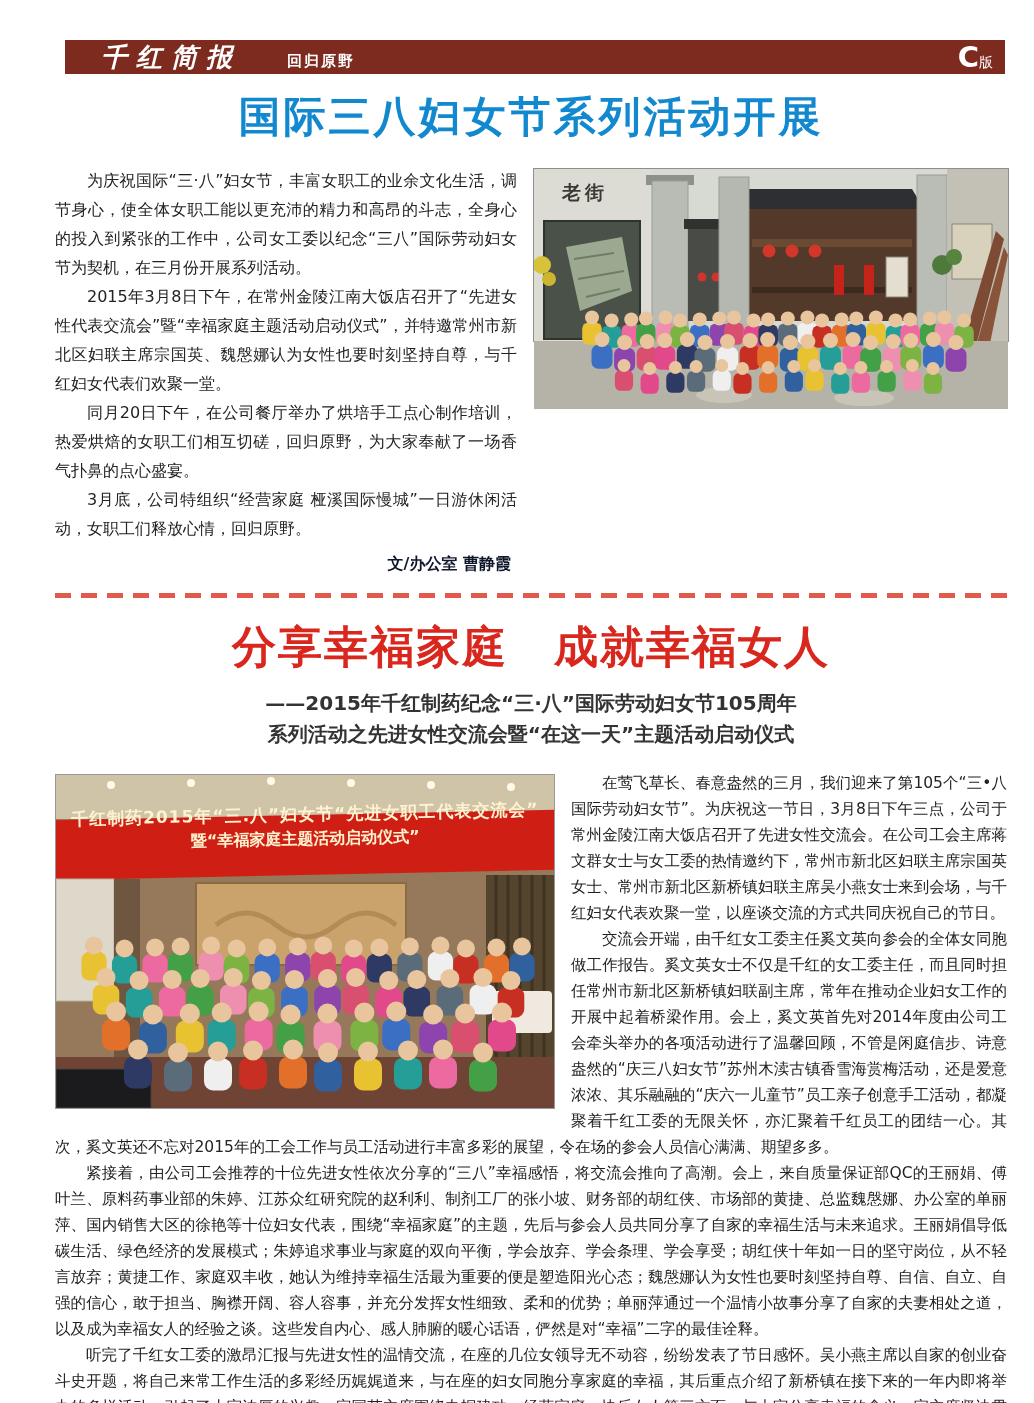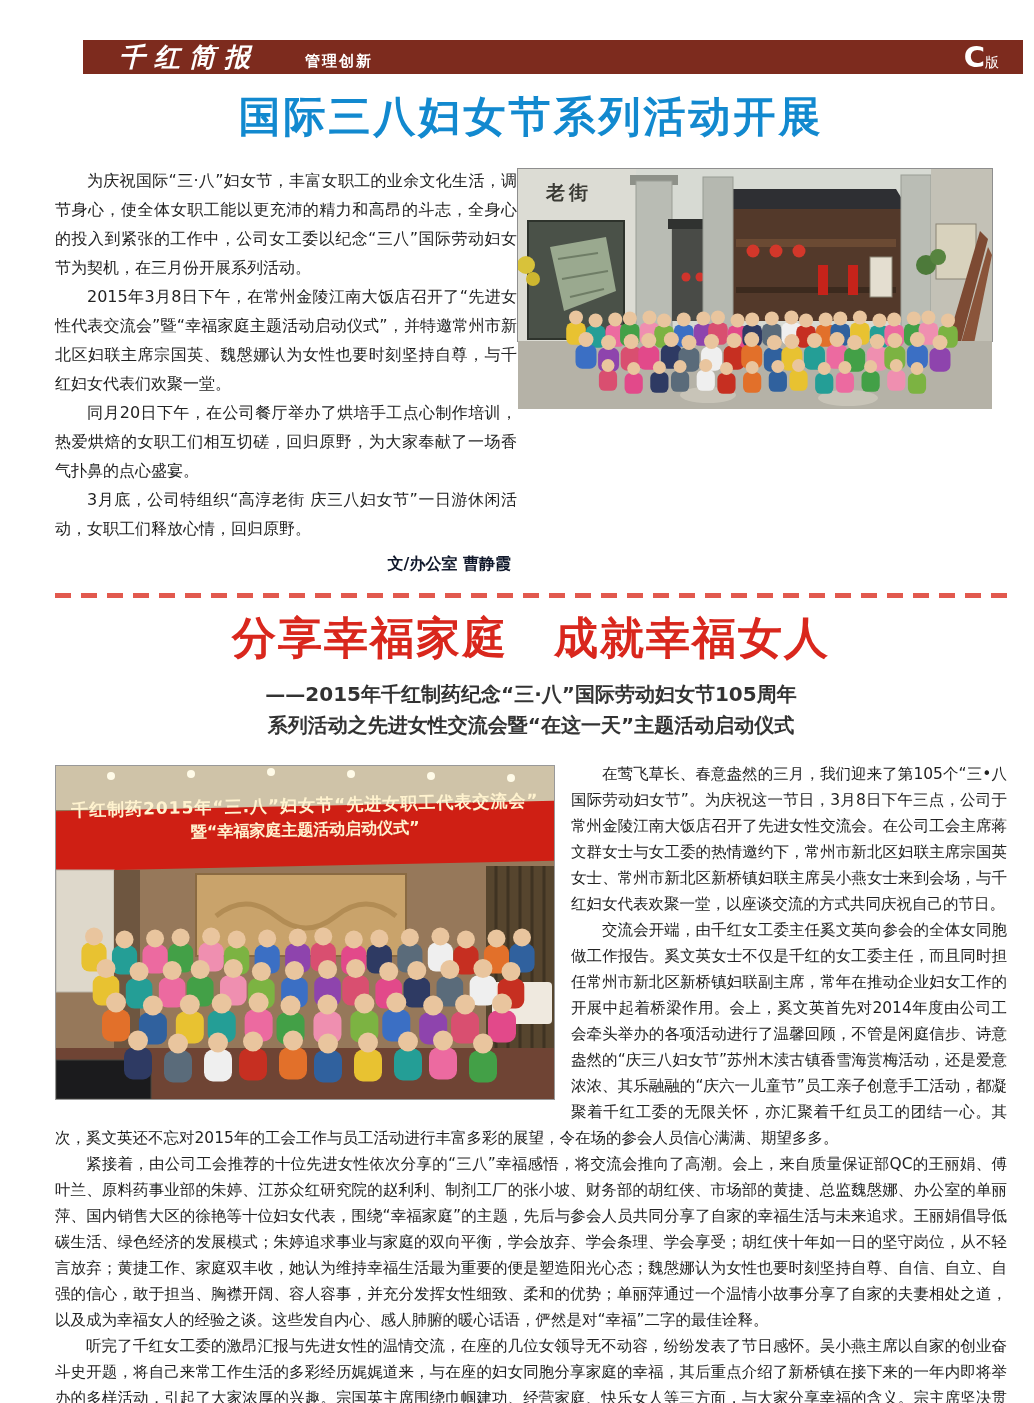--- a/index.html
+++ b/index.html
@@ -4,40 +4,40 @@
 <style>
   html,body{margin:0;padding:0;}
   body{
     width:1034px;height:1403px;overflow:hidden;background:#ffffff;
     font-family:"DejaVu Sans",sans-serif;position:relative;
   }
   .page{box-sizing:border-box;padding:40px 27px 0 55px;}
 
   
   .masthead{
-    width:940px;height:34px;margin-left:28px;background:#7d2b1e;
+    width:940px;height:34px;margin-left:10px;background:#7d2b1e;
     display:flex;align-items:center;justify-content:space-between;
-    padding:0 24px 0 36px;box-sizing:border-box;color:#fff;
+    padding:0 12px 0 36px;box-sizing:border-box;color:#fff;
   }
   .mast-left{display:flex;align-items:baseline;}
   .brand{
     font-family:"DejaVu Serif",serif;font-style:italic;font-weight:bold;
     font-size:26px;letter-spacing:9px;line-height:1;
   }
   .section-tag{font-size:15px;font-weight:bold;letter-spacing:2px;margin-left:46px;}
   .edition{display:flex;align-items:baseline;line-height:1;}
   .ed-letter{font-size:29px;font-weight:bold;}
   .ed-suffix{font-size:14px;}
 
   
   .title1{
     color:#1289cf;font-size:42px;font-weight:bold;text-align:center;
     margin:20px 0 26px;letter-spacing:3px;line-height:1.1;
   }
-  .a1-body{display:flex;}
+  .a1-body{display:flex;gap:16px;}
   .a1-text{
     width:462px;flex:none;font-size:16px;line-height:29px;
     text-align:justify;color:#222;
   }
   .a1-text p{margin:0;text-indent:2em;}
   .byline{font-weight:bold;text-align:right;font-size:16px;margin-top:6px;padding-right:6px;color:#0f172a;}
   .photo1{
     width:476px;height:174px;flex:none;margin:2px 0 0;
     border:1px solid #8e8e8e;box-sizing:border-box;background:#d7dad3;
   }
@@ -45,21 +45,21 @@
 
   
   .divider{
     height:5px;margin-top:15px;
     background:repeating-linear-gradient(90deg,#e2594e 0 16px,transparent 16px 26px);
   }
 
   
   .title2{
     color:#d9271d;font-size:44px;font-weight:bold;text-align:center;
-    margin:16px 0 16px;letter-spacing:2px;line-height:1.1;
+    margin:25px 0 16px;letter-spacing:2px;line-height:1.1;
   }
   .subtitle{
     text-align:center;font-weight:bold;font-size:20px;line-height:31px;color:#333;
   }
   .a2-body{
     margin-top:20px;font-size:15.5px;line-height:26px;
     text-align:justify;color:#222;
   }
   .a2-body p{margin:0;text-indent:2em;}
   .photo2wrap{
@@ -76,36 +76,36 @@
   .sign-text{font:bold 19px "DejaVu Serif",serif;fill:#3a3a34;letter-spacing:4px;}
 </style>
 </head>
 <body>
 
 <div class="page">
 
   <header class="masthead">
     <div class="mast-left">
       <span class="brand">千红简报</span>
-      <span class="section-tag">管理创新</span>
+      <span class="section-tag">回归原野</span>
     </div>
     <div class="edition">
       <span class="ed-letter">C</span>
       <span class="ed-suffix">版</span>
     </div>
   </header>
 
   <section>
     <h1 class="title1">国际三八妇女节系列活动开展</h1>
     <div class="a1-body">
       <div class="a1-text">
         <p>为庆祝国际“三·八”妇女节，丰富女职工的业余文化生活，调节身心，使全体女职工能以更充沛的精力和高昂的斗志，全身心的投入到紧张的工作中，公司女工委以纪念“三八”国际劳动妇女节为契机，在三月份开展系列活动。</p>
         <p>2015年3月8日下午，在常州金陵江南大饭店召开了“先进女性代表交流会”暨“幸福家庭主题活动启动仪式”，并特邀常州市新北区妇联主席宗国英、魏慇娜认为女性也要时刻坚持自尊，与千红妇女代表们欢聚一堂。</p>
         <p>同月20日下午，在公司餐厅举办了烘培手工点心制作培训，热爱烘焙的女职工们相互切磋，回归原野，为大家奉献了一场香气扑鼻的点心盛宴。</p>
-        <p>3月底，公司特组织“高淳老街 庆三八妇女节”一日游休闲活动，女职工们释放心情，回归原野。</p>
+        <p>3月底，公司特组织“经营家庭 桠溪国际慢城”一日游休闲活动，女职工们释放心情，回归原野。</p>
         <div class="byline">文/办公室 曹静霞</div>
       </div>
       <figure class="photo1" style="margin:2px 0 0;">
         <svg width="474" height="240" viewBox="0 0 474 240">
 
           <rect x="0" y="0" width="474" height="240" fill="#d7dad3"></rect>
 
           <rect x="0" y="0" width="118" height="172" fill="#dcdcd4"></rect>
           <text class="sign-text" x="28" y="30">老街</text>
           <rect x="10" y="52" width="96" height="118" fill="#4a5148" stroke="#2e332c" stroke-width="2"></rect>

